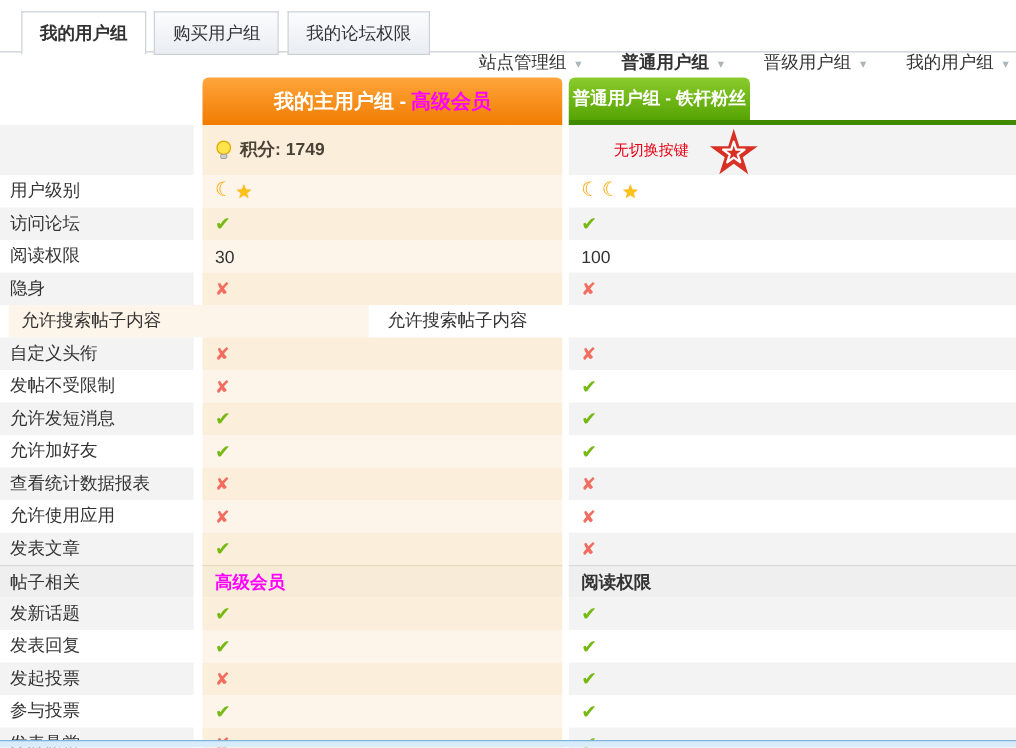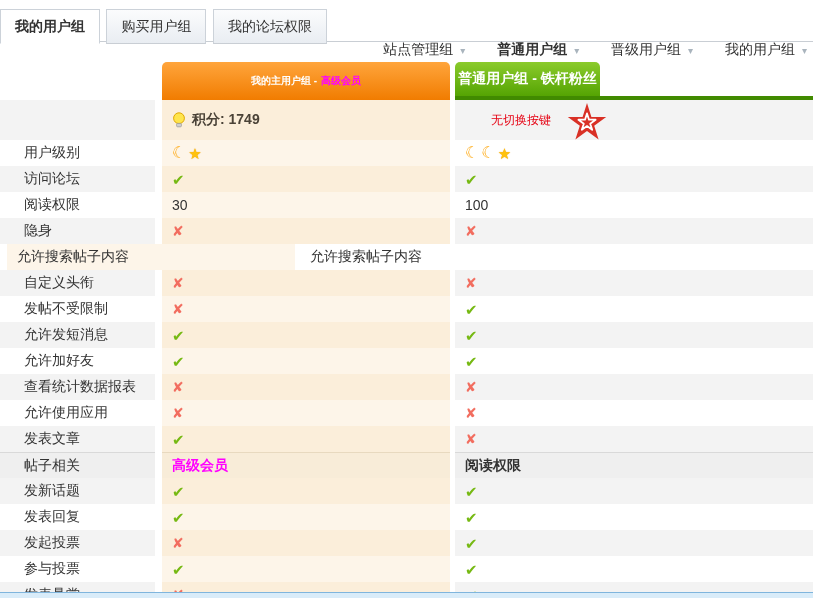--- a/index.html
+++ b/index.html
@@ -1,46 +1,46 @@
 <!DOCTYPE html>
 <html style="--accent_orange_top: #ffa53c; --accent_orange_bottom: #f17c00; --magenta: #ff00ff; --green_tab_top: #8bcb2c; --green_tab_bottom: #55a403; --green_underline: #418a00; --check_green: #76b913; --cross_red: #f26d5f; --red_note: #e60012; --gold: #ffc20e; --moon_orange: #ffa300; --shade_gray: #f3f3f3; --cream: #fbeeda; --cream_light: #fdf5e9; --blue_bar: #d9ecf9; --blue_bar_border: #7fb5dd; --annotation_star_red: #d93025;"><head>
 <meta charset="utf-8">
 <style>
   html,body{margin:0;padding:0;}
   .page{position:relative;width:813px;height:598px;overflow:hidden;background:#fff;
         font-family:"Liberation Sans","DejaVu Sans",sans-serif;color:#333;}
   
-  .tabbar{position:relative;height:41px;border-bottom:1px solid #c9ced4;padding-left:0;box-sizing:content-box;}
+  .tabbar{position:relative;height:41px;border-bottom:1px solid #c9ced4;padding-left:17px;box-sizing:content-box;}
   .tab{display:inline-block;margin-top:9px;margin-right:2px;margin-bottom:-1px;padding:8px 14px 7px;
        font-size:14px;color:#333;background:linear-gradient(#fbfcfd,#e9edf2);
        border:1px solid #ccd2d9;border-bottom:1px solid #c9ced4;cursor:pointer;position:relative;vertical-align:bottom;}
   .tab.active{background:#fff;font-weight:bold;border-bottom:1px solid #fff;z-index:2;}
   .group-links{position:absolute;right:6px;top:16px;font-size:14px;white-space:nowrap;margin-top:25px;}
   .glink{margin-left:28px;cursor:pointer;}
   .glink.bold{font-weight:bold;}
   .glink .arr{color:#a9b4bd;font-size:10px;margin-left:7px;}
   
   .trow{display:flex;width:813px;height:26px;}
   .gap1{width:7px;background:#fff;}
   .gap2{width:5px;background:#fff;}
   .cell{box-sizing:border-box;display:flex;align-items:center;}
-  .cell.lab{width:155px;padding-left:24px;font-size:14px;color:#333;background:#fff;}
+  .cell.lab{width:155px;padding-left:8px;font-size:14px;color:#333;background:#fff;}
   .cell.left{width:288px;padding-left:10px;background:var(--cream_light);}
   .cell.right{flex:1;padding-left:10px;background:#fff;}
   .trow.shade .lab,.trow.shade .right{background:var(--shade_gray);}
   .trow.shade .left{background:var(--cream);}
   .trow.section .lab{font-weight:normal;}
   .trow.section .lab,.trow.section .right{background:#efefef;border-top:1px solid #d9d9d9;}
   .trow.section .left{background:#f8ecd8;border-top:1px solid #e8d9bf;}
   
   .header-row{display:flex;margin-top:20px;height:38px;}
   .h-lab{width:155px;}
   .orange-header{width:288px;height:38px;border-radius:5px 5px 0 0;
       background:linear-gradient(var(--accent_orange_top),var(--accent_orange_bottom));
-      color:#fff;font-weight:bold;font-size:10px;display:flex;align-items:center;justify-content:center;}
+      color:#fff;font-weight:bold;font-size:16px;display:flex;align-items:center;justify-content:center;}
   .orange-header .hl{color:var(--magenta);margin-left:4px;}
   .right-head{flex:1;display:flex;flex-direction:column;}
   .green-tab{width:145px;height:34px;border-radius:5px 5px 0 0;cursor:pointer;
       background:linear-gradient(var(--green_tab_top),var(--green_tab_bottom));
       color:#fff;font-weight:bold;font-size:14px;display:flex;align-items:center;justify-content:center;}
   .green-line{height:4px;background:var(--green_underline);}
   
   .trow.summary{height:40px;}
   .summary-left{font-weight:bold;color:#4a4237;font-size:14px;}
   .summary-left svg{margin-right:6px;}

